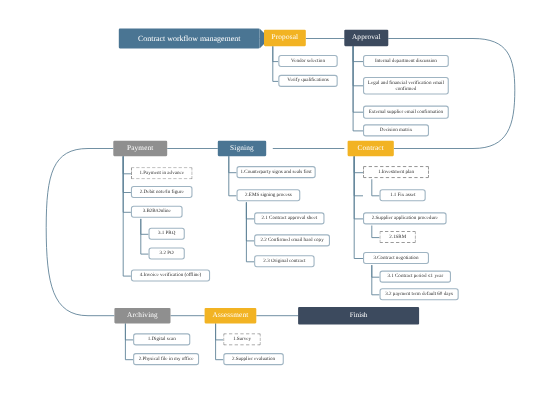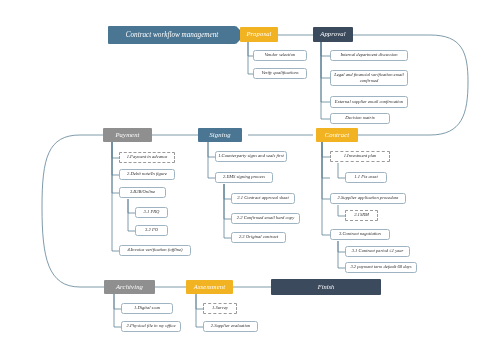--- a/index.html
+++ b/index.html
@@ -3,21 +3,21 @@
 <meta charset="utf-8">
 <style>
   html,body{margin:0;padding:0;}
   body{
     width:500px;height:360px;
     background:#ffffff;
     font-family:"Liberation Serif",serif;
     overflow:hidden;
     position:relative;
   }
-  #canvas{position:absolute;left:0;top:0;width:500px;height:360px;font-style:italic;}
+  #canvas{position:absolute;left:0;top:0;width:500px;height:360px;}
   svg.links{position:absolute;left:0;top:0;width:500px;height:360px;pointer-events:none;}
 
   .node{position:absolute;box-sizing:border-box;display:flex;align-items:center;justify-content:center;
         text-align:center;line-height:1.05;}
 
   
   .phase{color:#ffffff;font-size:6.6px;letter-spacing:.15px;border-radius:1px;}
   .phase.blue{background:#4a7593;}
   .phase.dark{background:#3c4a5e;}
   .phase.gold{background:#f2b323;}

